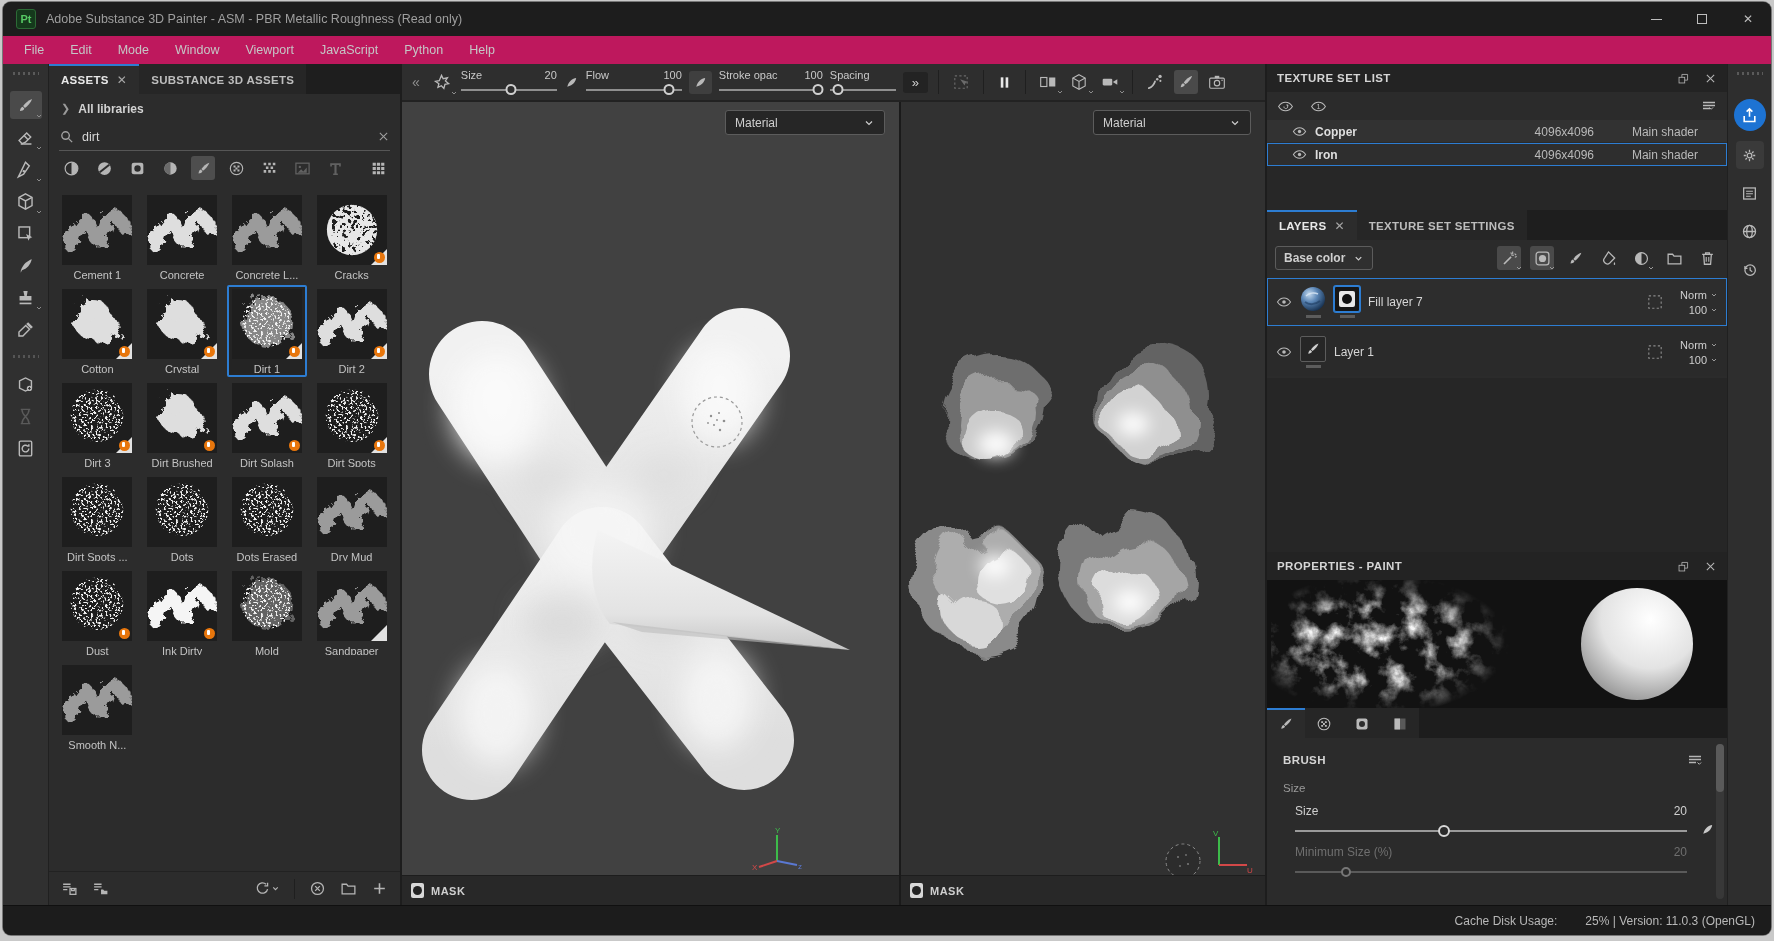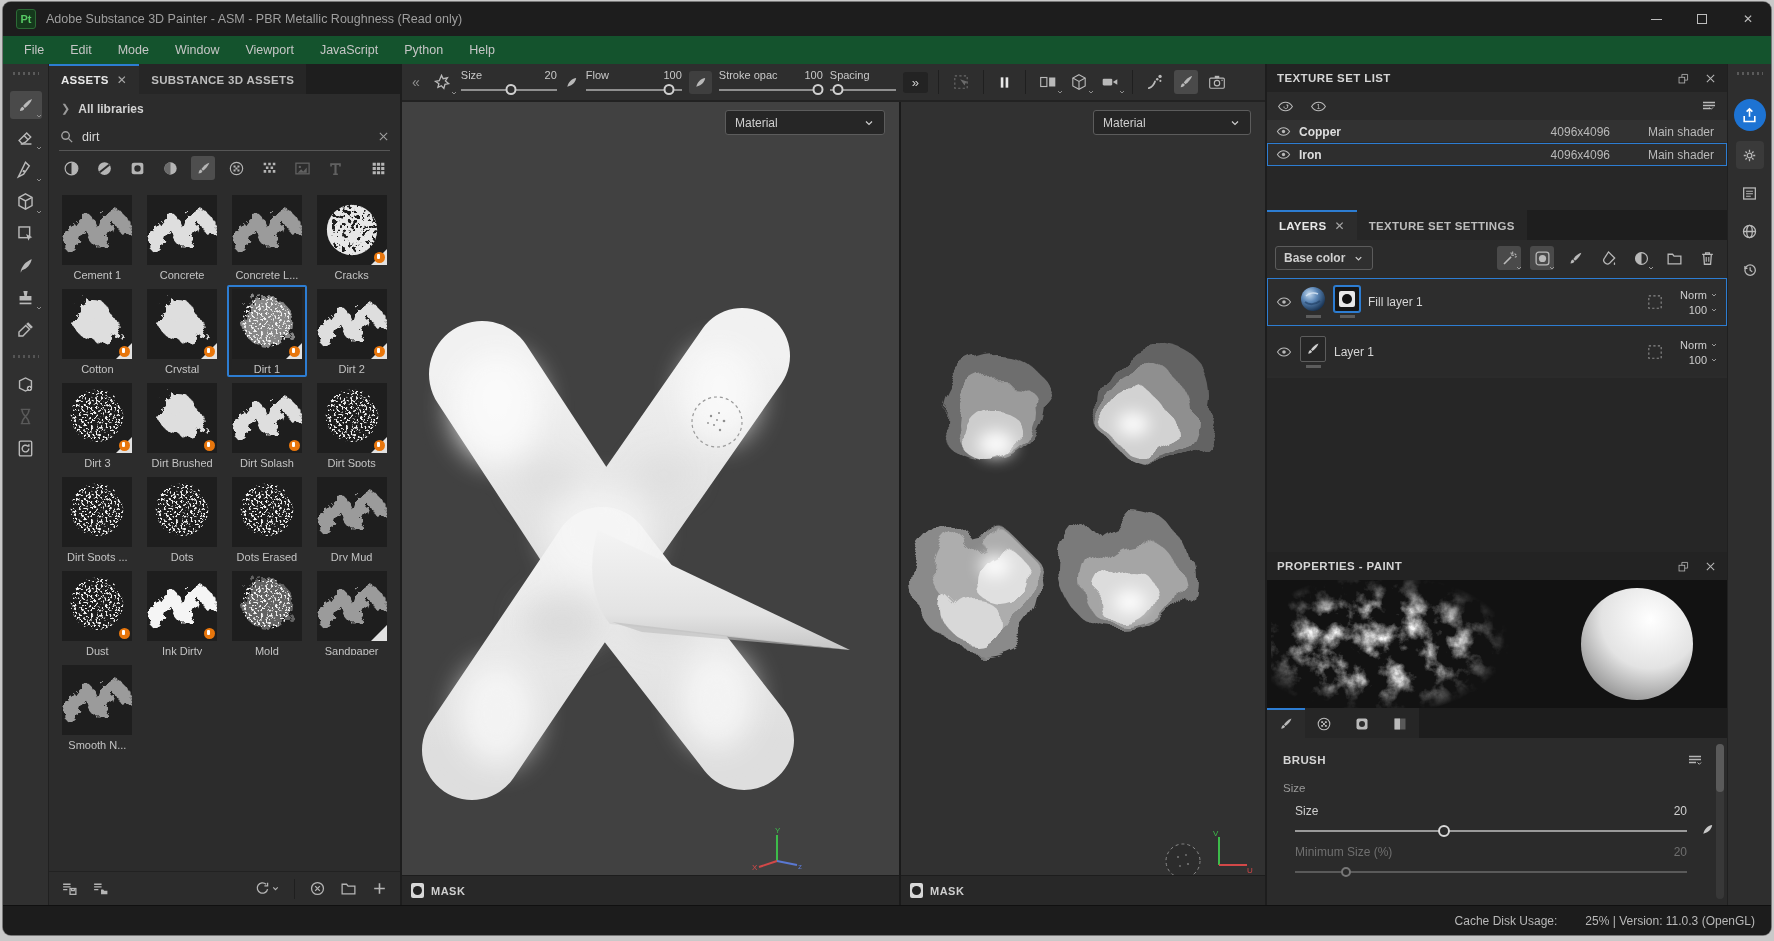--- a/index.html
+++ b/index.html
@@ -9,21 +9,21 @@
   
   .titlebar { height:34px; background:#1d1d1d; display:flex; align-items:center; flex:none; }
   .pt-badge { width:20px; height:20px; margin-left:13px; background:#15391c; border:1px solid #2c6b36; border-radius:3px; color:#56c964; font-size:11px; font-weight:bold; display:flex; align-items:center; justify-content:center; }
   .title { margin-left:10px; font-size:12.5px; color:#9f9f9f; flex:1; }
   .win-btns { display:flex; height:100%; }
   .win-btn { width:46px; height:100%; display:flex; align-items:center; justify-content:center; color:#bdbdbd; font-size:12px; }
   .win-btn .sq { width:10px; height:10px; border:1px solid #bdbdbd; }
   .win-btn .mini { width:11px; height:1px; background:#bdbdbd; }
 
   
-  .menubar { height:28px; background:#14532d; display:flex; align-items:center; padding-left:8px; flex:none; }
+  .menubar { height:28px; background:#be185d; display:flex; align-items:center; padding-left:8px; flex:none; }
   .menu-item { padding:0 13px; font-size:12.5px; color:#c6c6c6; line-height:28px; }
 
   .main { flex:1; display:flex; min-height:0; }
 
   
   .left-strip { width:46px; background:#303030; border-right:1px solid #202020; display:flex; flex-direction:column; align-items:center; padding-top:8px; flex:none; }
   .grip { width:26px; height:3px; margin-bottom:14px; background:repeating-linear-gradient(90deg,#5a5a5a 0 2px,transparent 2px 5px); }
   .tool { width:32px; height:28px; margin:2px 0; border-radius:3px; display:flex; align-items:center; justify-content:center; color:#b9b9b9; position:relative; }
   .tool.selected { background:#4a4a4a; }
   .tool.disabled { color:#5a5a5a; }
@@ -94,21 +94,21 @@
   .cursor-3d { position:absolute; }
 
   
   .right-panel { width:462px; background:#2b2b2b; border-left:2px solid #1d1d1d; display:flex; flex-direction:column; flex:none; }
   .panel-header { height:28px; background:#232323; display:flex; align-items:center; padding:0 10px; font-size:11.5px; font-weight:bold; letter-spacing:.4px; color:#d5d5d5; flex:none; }
   .panel-header .sp { flex:1; }
   .panel-header .hic { color:#b5b5b5; margin-left:14px; }
   .tsl { height:146px; display:flex; flex-direction:column; flex:none; }
   .vis-row { height:28px; display:flex; align-items:center; gap:16px; padding:0 10px; color:#b9b9b9; flex:none; }
   .vis-spacer { flex:1; }
-  .ts-row { height:23px; display:flex; align-items:center; gap:8px; padding:0 8px; background:#323232; border:1px solid transparent; border-bottom-color:#2a2a2a; font-size:12px; color:#b9b9b9; flex:none; }
+  .ts-row { height:23px; display:flex; align-items:center; gap:8px; padding:0 24px; background:#323232; border:1px solid transparent; border-bottom-color:#2a2a2a; font-size:12px; color:#b9b9b9; flex:none; }
   .ts-row.selected { background:#2e2e2e; border-color:#2d7dd2; }
   .ts-name { font-weight:bold; color:#dedede; flex:1; }
   .ts-res { width:90px; text-align:right; }
   .ts-shader { width:100px; text-align:right; padding-right:4px; }
   .tsl-filler { flex:1; background:#272727; }
 
   .layers { height:342px; display:flex; flex-direction:column; flex:none; }
   .layers .tabbar { background:#232323; }
   .layers-controls { height:36px; display:flex; align-items:center; padding:0 8px; gap:9px; color:#b9b9b9; flex:none;font-weight:bold; }
   .dd-small { border:1px solid #5c5c5c; border-radius:3px; background:#2f2f2f; height:24px; display:flex; align-items:center; gap:8px; padding:0 8px; font-size:12px; color:#cfcfcf; }
@@ -1078,21 +1078,21 @@
                   <path d="M5 16c4 3 10 3 15-1" stroke="#1d3a5f" stroke-width="2" fill="none" opacity="0.6"></path>
                 </svg>
                 <div class="thumb-bar"></div>
               </div>
               <div class="thumb-col">
                 <div class="mask-thumb sel">
                   <div class="inner"></div>
                 </div>
                 <div class="thumb-bar"></div>
               </div>
-     <span class="layer-name">Fill layer 1</span>
+     <span class="layer-name">Fill layer 7</span>
      <span class="layer-right">
        <svg class="ic" viewBox="0 0 16 16" width="18" height="18">
                   <rect x="2.5" y="2.5" width="11" height="11" fill="none" stroke="currentColor" stroke-dasharray="2 2"></rect>
                 </svg>
        <span class="blend-col">
          <span>Norm<svg class="chev" viewBox="0 0 16 16">
                       <path d="M4 6l4 4 4-4" fill="none" stroke="currentColor" stroke-width="2"></path>
                     </svg></span>
          <span>100<svg class="chev" viewBox="0 0 16 16">
                       <path d="M4 6l4 4 4-4" fill="none" stroke="currentColor" stroke-width="2"></path>

